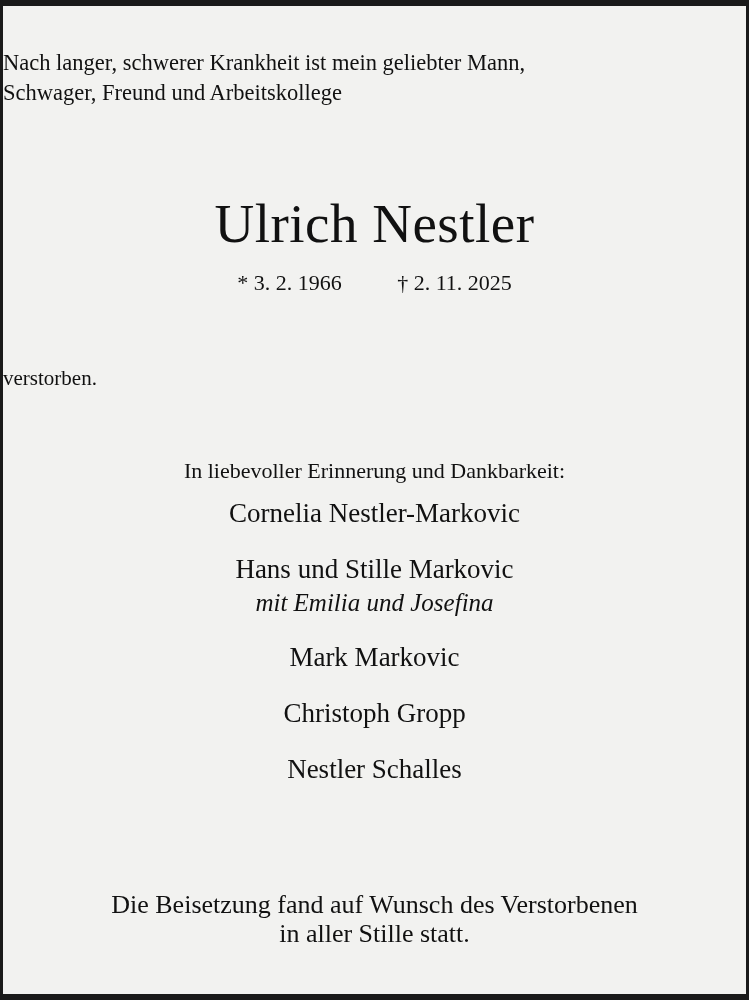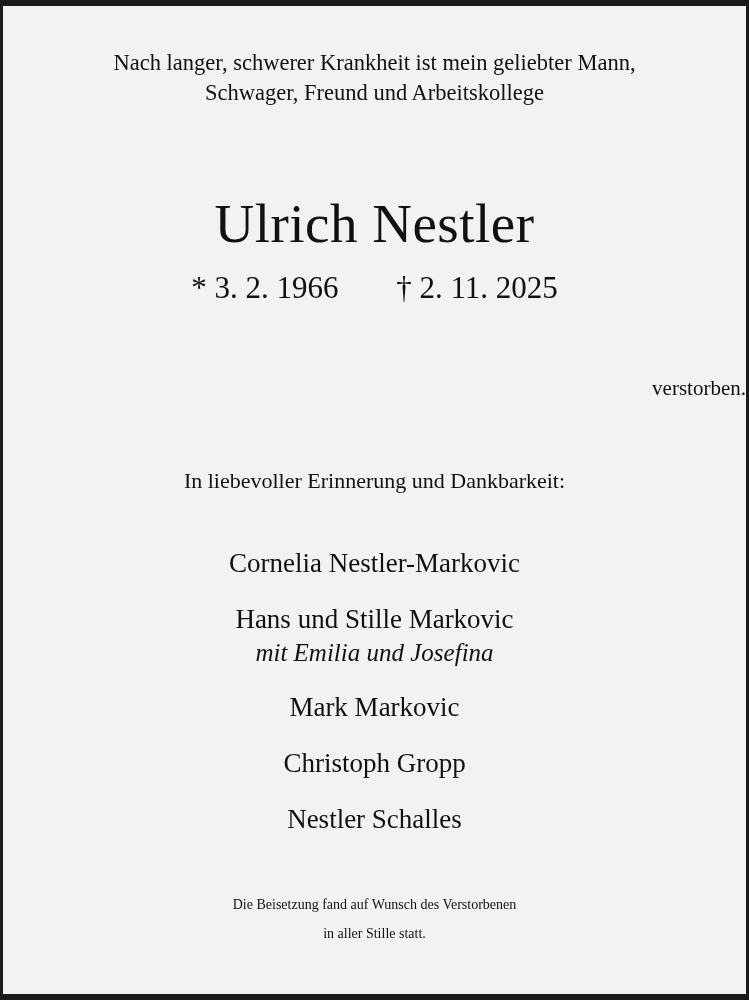--- a/index.html
+++ b/index.html
@@ -24,82 +24,82 @@
     border-left: 3px solid #1a1a1a;
     border-right: 3px solid #1a1a1a;
     display: flex;
     flex-direction: column;
     align-items: center;
   }
   .intro {
     margin-top: 42px;
     font-size: 22.5px;
     line-height: 30px;
-    text-align: center;
+    text-align: left;
     width: 100%;
   }
   .intro .line {
     display: block;
     white-space: nowrap;
   }
   .name {
     margin-top: 86px;
     font-size: 55px;
     line-height: 60px;
     letter-spacing: 0.5px;
     text-align: center;
     width: 100%;
   }
   .dates {
     margin-top: 16px;
-    font-size: 31px;
+    font-size: 22px;
     text-align: center;
     width: 100%;
   }
   .dates .birth {
     display: inline-block;
   }
   .dates .death {
     display: inline-block;
     margin-left: 50px;
   }
   .status {
     margin-top: 70px;
     font-size: 21px;
-    text-align: right;
+    text-align: left;
     width: 100%;
   }
   .memory-intro {
     margin-top: 67px;
     font-size: 22px;
     text-align: center;
     width: 100%;
   }
   .survivors {
-    margin-top: 52px;
+    margin-top: 12px;
     width: 100%;
     text-align: center;
   }
   .survivor {
     font-size: 27px;
     line-height: 35px;
     margin-bottom: 21px;
   }
   .survivor .sub {
     display: block;
     font-size: 25px;
     line-height: 32px;
     font-style: italic;
   }
   .closing {
     position: absolute;
     left: 0;
     right: 0;
     bottom: 46px;
-    font-size: 14px;
+    font-size: 26px;
     line-height: 29px;
     text-align: center;
   }
   .closing .line {
     display: block;
   }
 </style>
 </head>
 <body>
 

